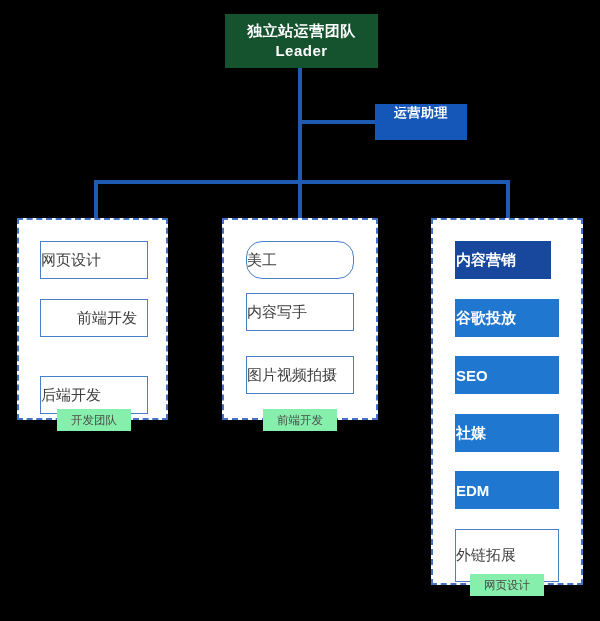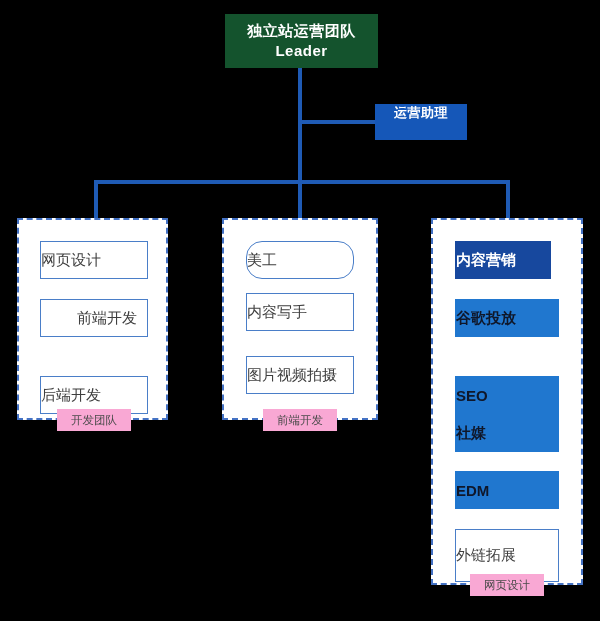--- a/index.html
+++ b/index.html
@@ -53,21 +53,21 @@
 
   
   .group {
     position: absolute;
     background: #ffffff;
     border: 2px dashed #4472c4;
     box-sizing: border-box;
   }
   .group-label {
     position: absolute;
-    background: #f9a8d4;
+    background: #86efac;
     color: #4a4a4a;
     font-size: 11.5px;
     text-align: center;
     line-height: 22px;
     height: 22px;
     z-index: 6;
   }
 
   
   .box {
@@ -87,21 +87,21 @@
   }
   .box.fill-dark {
     background: #17489e;
     border: 1.6px solid #17489e;
     color: #ffffff;
     font-weight: bold;
   }
   .box.fill-light {
     background: #2077cf;
     border: 1.6px solid #2077cf;
-    color: #0f172a;
+    color: #ffffff;
     font-weight: bold;
   }
 </style>
 </head>
 <body>
 
 <div id="canvas">
 
   <div class="node-filled-dark" style="left:225px; top:14px; width:153px; height:54px;">
     <div>
@@ -152,21 +152,21 @@
     <span>前端开发</span>
   </div>
 
   <div class="group" style="left:431px; top:218px; width:152px; height:367px;"></div>
   <div class="box fill-dark" style="left:455px; top:241px; width:96px; height:38px;">
     <span>内容营销</span>
   </div>
   <div class="box fill-light" style="left:455px; top:299px; width:104px; height:38px;">
     <span>谷歌投放</span>
   </div>
-  <div class="box fill-light" style="left:455px; top:376px; width:104px; height:38px;">
+  <div class="box fill-light" style="left:455px; top:356px; width:104px; height:38px;">
     <span>SEO</span>
   </div>
   <div class="box fill-light" style="left:455px; top:414px; width:104px; height:38px;">
     <span>社媒</span>
   </div>
   <div class="box fill-light" style="left:455px; top:471px; width:104px; height:38px;">
     <span>EDM</span>
   </div>
   <div class="box outline" style="left:455px; top:529px; width:104px; height:53px;">
     <span>外链拓展</span>

